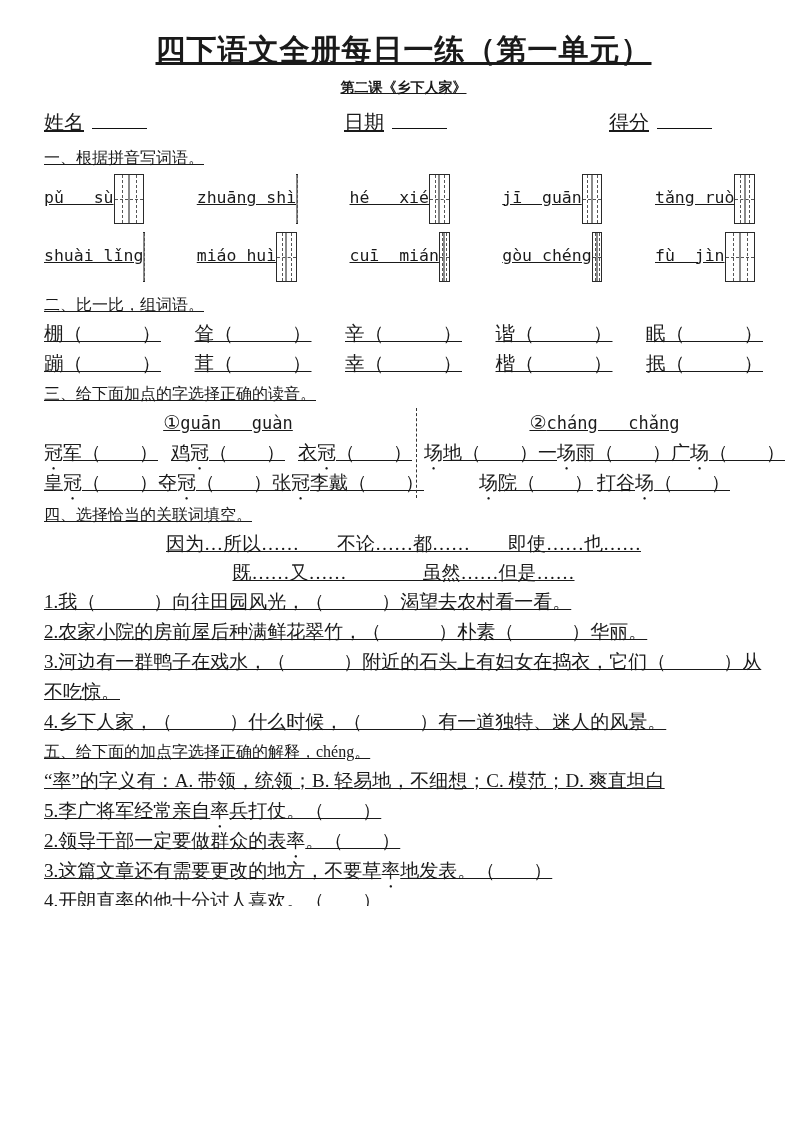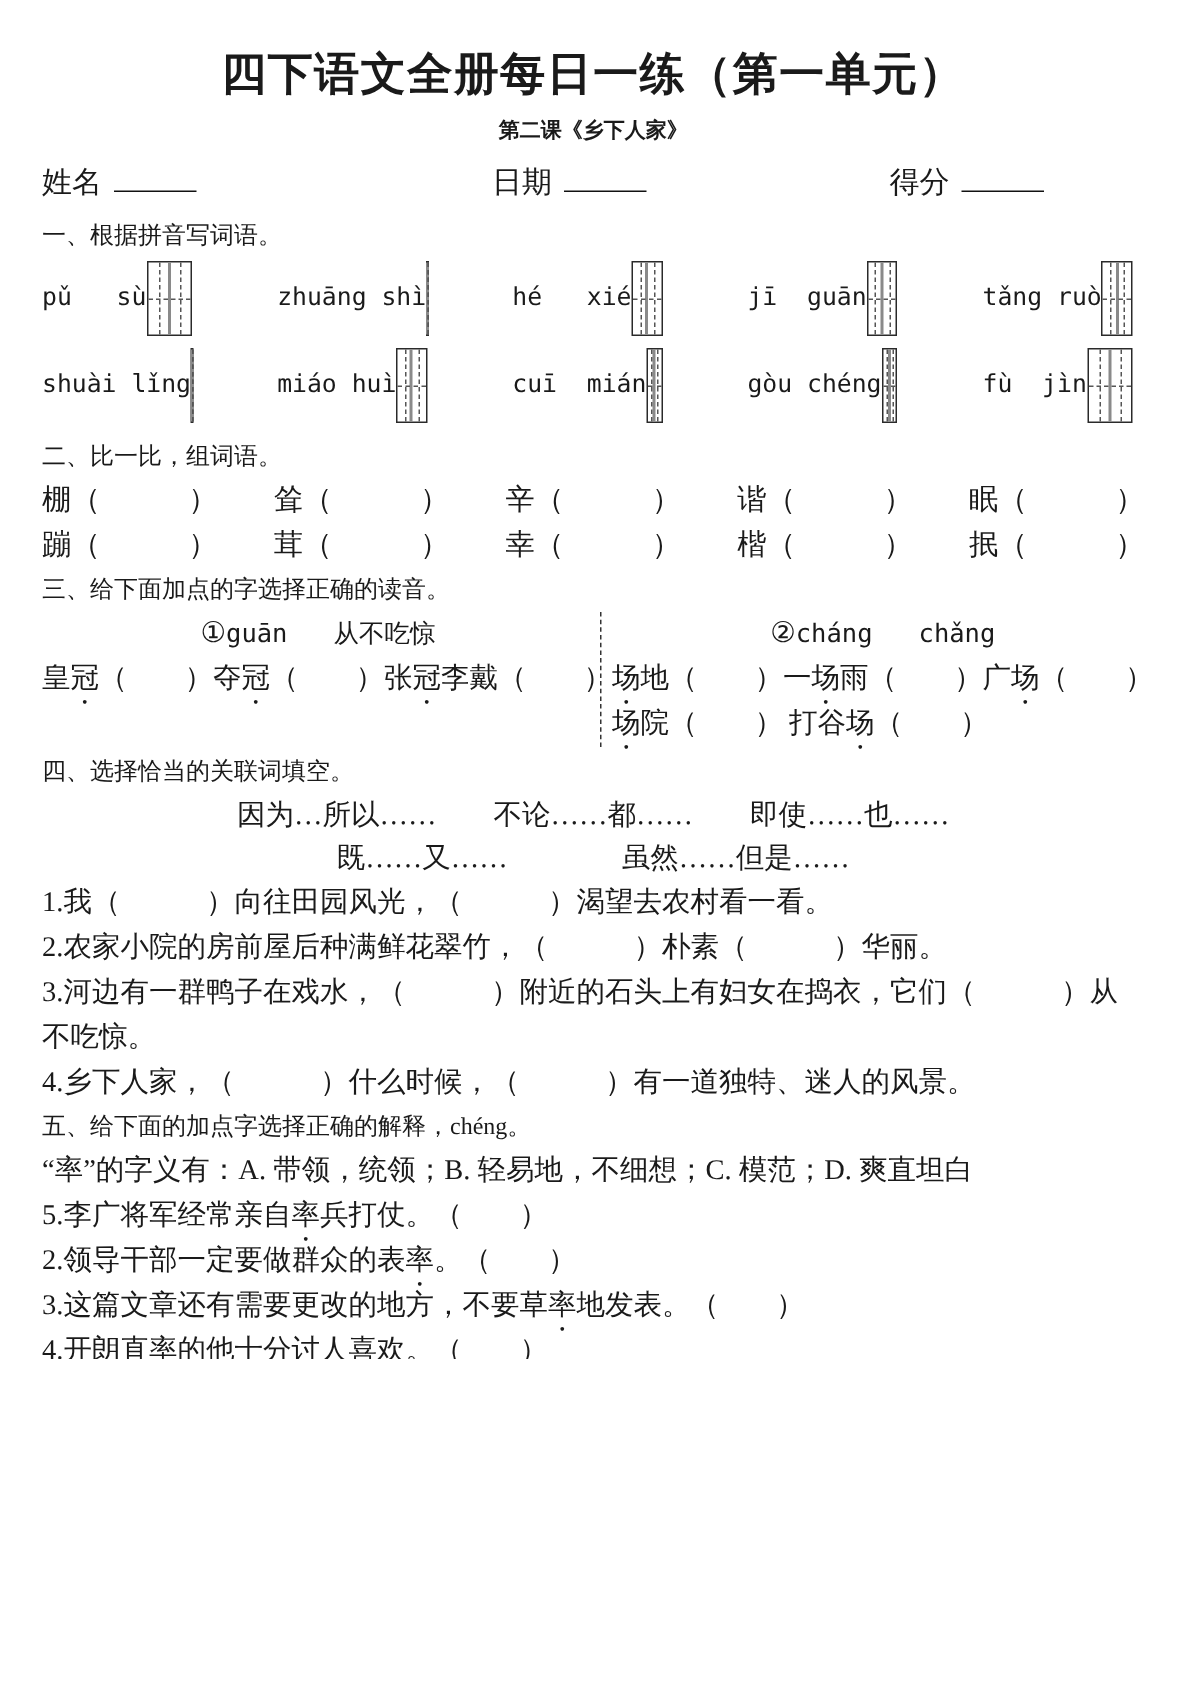--- a/index.html
+++ b/index.html
@@ -1,22 +1,22 @@
 <!DOCTYPE html>
 <html><head>
 <meta charset="utf-8">
 <style>
   html,body{margin:0;padding:0;background:#ffffff;}
   .page{
     width:793px;height:906px;box-sizing:border-box;
-    padding:26px 30px 20px 28px;
+    padding:26px 30px 20px 44px;
     background:#ffffff;color:#1a1a1a;
     font-family:"Liberation Serif","DejaVu Serif",serif;
     font-size:19px;line-height:29px;
-    position:relative;overflow:hidden;
+    position:relative;overflow:hidden;text-decoration:underline;
   }
   .title{
     text-align:center;font-size:30px;font-weight:700;
     line-height:40px;margin:4px 0 2px 0;letter-spacing:1px;
   }
   .subtitle{
     text-align:center;font-size:14px;font-weight:700;
     line-height:32px;margin:2px 0 4px 0;
   }
   .meta-row{
@@ -48,21 +48,21 @@
   .zrow{display:flex;justify-content:space-between;white-space:pre;line-height:30px;font-size:19.5px;}
   .zrow span{white-space:pre;}
   
   .s3cols{display:flex;margin:0 0 2px 0;}
   .s3left{width:368px;padding-right:4px;}
   .s3right{flex:1;border-left:1.8px dashed #333;padding-left:7px;}
   .s3head{text-align:center;line-height:29px;white-space:pre;}
   .s3head .circ{font-family:"DejaVu Sans",sans-serif;}
   .s3head .py{font-family:"DejaVu Sans Mono",monospace;font-size:17px;white-space:pre;}
   .s3row{display:flex;justify-content:space-between;line-height:30px;white-space:pre;}
-  .s3row.left2{justify-content:flex-start;gap:4px;}
+  .s3row.left2{justify-content:center;gap:4px;}
   .word{white-space:pre;}
   .du{position:relative;display:inline-block;}
   .du::after{
     content:"•";position:absolute;left:50%;bottom:-0.62em;
     transform:translateX(-50%);font-size:0.55em;line-height:1;
   }
   
   .conn{text-align:center;white-space:pre;line-height:29px;}
   .sent{white-space:normal;line-height:30px;margin:0;}
   .sent-wrap{line-height:30px;}
@@ -193,21 +193,26 @@
     <span>蹦（　　　）</span>
     <span>茸（　　　）</span>
     <span>幸（　　　）</span>
     <span>楷（　　　）</span>
     <span>抿（　　　）</span>
   </div>
 
   <div class="sec-head">三、给下面加点的字选择正确的读音。</div>
   <div class="s3cols">
     <div class="s3left">
-      <div class="s3head"><span class="circ">①</span><span class="py">guān   从不吃惊</span></div>
+      <div class="s3head"><span class="circ">①</span><span class="py">guān   guàn</span></div>
+      <div class="s3row">
+        <span class="word"><span></span><span class="du">冠</span><span>军（　　）</span></span>
+        <span class="word"><span>鸡</span><span class="du">冠</span><span>（　　）</span></span>
+        <span class="word"><span>衣</span><span class="du">冠</span><span>（　　）</span></span>
+      </div>
       <div class="s3row">
         <span class="word"><span>皇</span><span class="du">冠</span><span>（　　）</span></span>
         <span class="word"><span>夺</span><span class="du">冠</span><span>（　　）</span></span>
         <span class="word"><span>张</span><span class="du">冠</span><span>李戴（　　）</span></span>
       </div>
     </div>
     <div class="s3right">
       <div class="s3head"><span class="circ">②</span><span class="py">cháng   chǎng</span></div>
       <div class="s3row">
         <span class="word"><span></span><span class="du">场</span><span>地（　　）</span></span>

